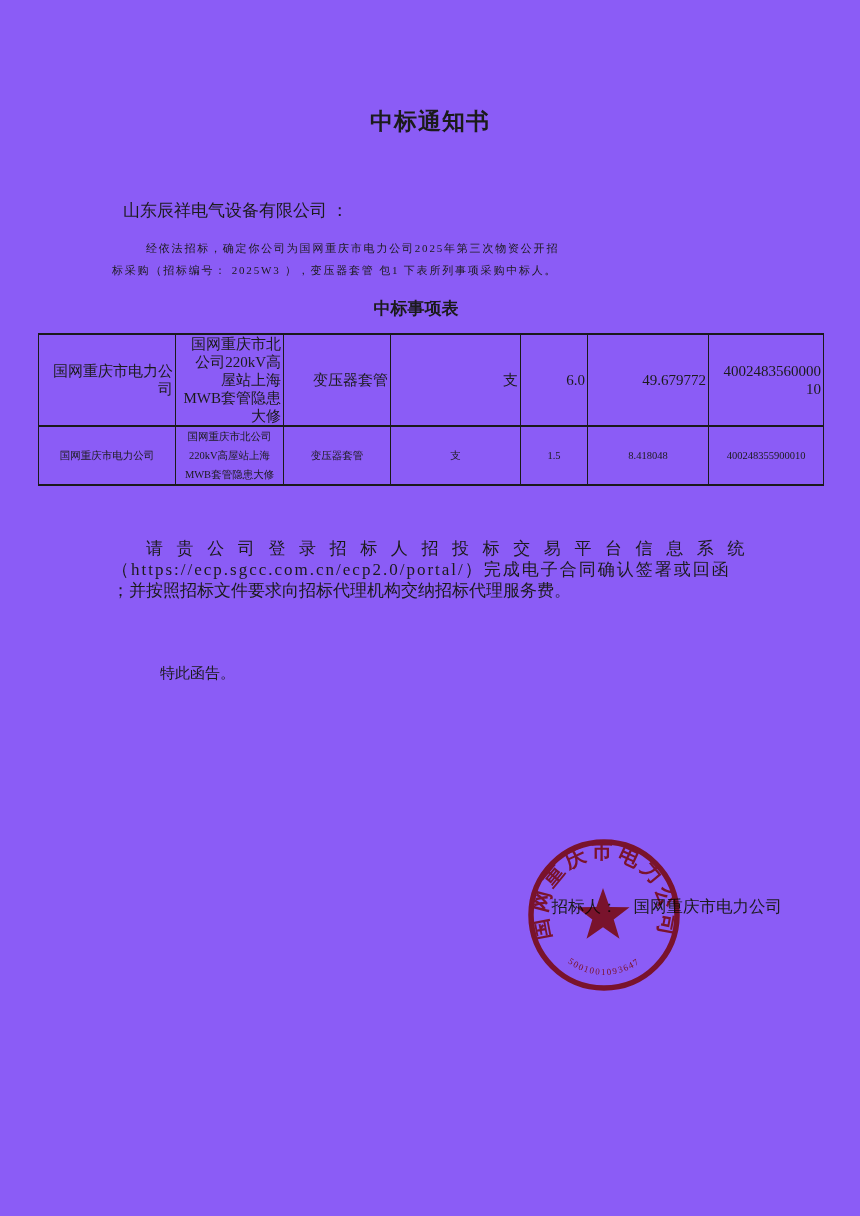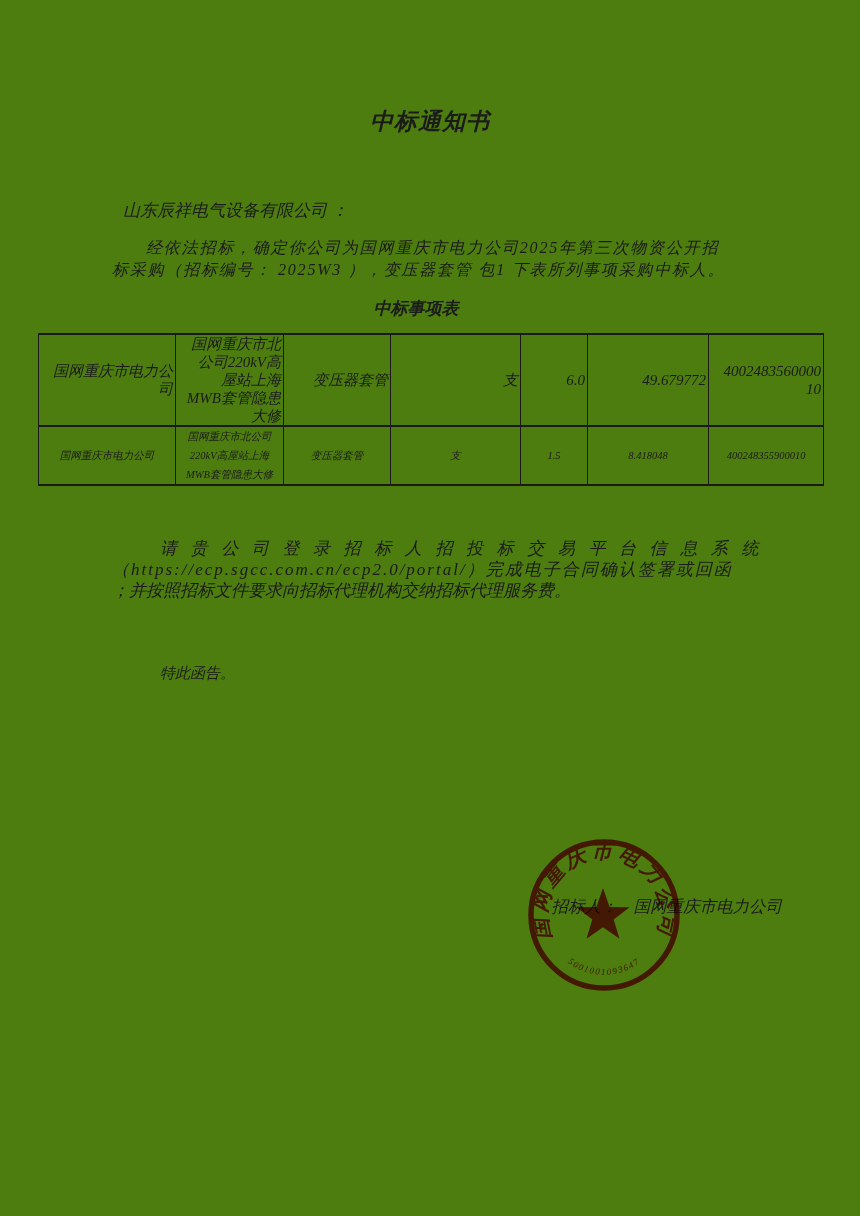--- a/index.html
+++ b/index.html
@@ -1,55 +1,54 @@
 <!DOCTYPE html>
 <html><head>
 <meta charset="utf-8">
 <style>
   html,body{margin:0;padding:0;background:#ffffff;}
   .page{
     position:relative;
     width:860px;height:1216px;
-    background:#4d7c0f;
+    background:#8b5cf6;
     font-family:"Liberation Serif","DejaVu Serif",serif;
     color:#1b1b1b;
     overflow:hidden;
-    font-style:italic;
   }
   .doc-title{
     position:absolute;top:106px;left:0;width:860px;
     text-align:center;font-size:23px;font-weight:bold;letter-spacing:1px;
   }
   .salutation{
     position:absolute;top:199px;left:123px;
     font-size:17px;white-space:pre;
   }
   .para1{position:absolute;top:237px;left:112px;width:648px;}
-  .para1 .ln{font-size:16px;line-height:22px;white-space:pre;letter-spacing:1.8px;}
+  .para1 .ln{font-size:11px;line-height:22px;white-space:pre;letter-spacing:1.8px;}
   .indent{padding-left:34px;}
   .table-title{
     position:absolute;top:297px;left:0;width:832px;
     text-align:center;font-size:17px;font-weight:bold;
   }
   table.award{
     position:absolute;top:333px;left:38px;
     width:785px;table-layout:fixed;border-collapse:collapse;
   }
   table.award tr{border-top:2px solid #1a1a1a;border-bottom:2px solid #1a1a1a;}
   table.award th,table.award td{
     border-left:1px solid #1a1a1a;border-right:1px solid #1a1a1a;
     text-align:center;vertical-align:middle;
     font-weight:normal;padding:0 2px;white-space:pre-line;
   }
   table.award th{font-size:15px;line-height:19px;height:40px;}
   tr.r1 td{font-size:15px;line-height:18px;height:90px;text-align:right;}
   tr.r2 td{font-size:10.5px;line-height:19px;height:40px;}
   .para2{position:absolute;top:538px;left:112px;width:660px;}
   .para2 .ln{font-size:17px;line-height:21px;white-space:pre;}
-  .spread{letter-spacing:13.6px;padding-left:34px;text-align:right;}
+  .spread{letter-spacing:13.6px;padding-left:34px;}
   .j{letter-spacing:2px;}
   .closing{position:absolute;top:664px;left:160px;font-size:15px;}
   .signer{position:absolute;top:876px;left:535px;font-size:16.5px;white-space:pre;}
   .signer .name{margin-left:16px;}
   .seal{
     position:absolute;top:837px;left:526px;width:156px;height:156px;
     mix-blend-mode:multiply;opacity:.95;
   }
   .seal text{font-family:"Liberation Serif","DejaVu Serif",serif;}
 </style>

